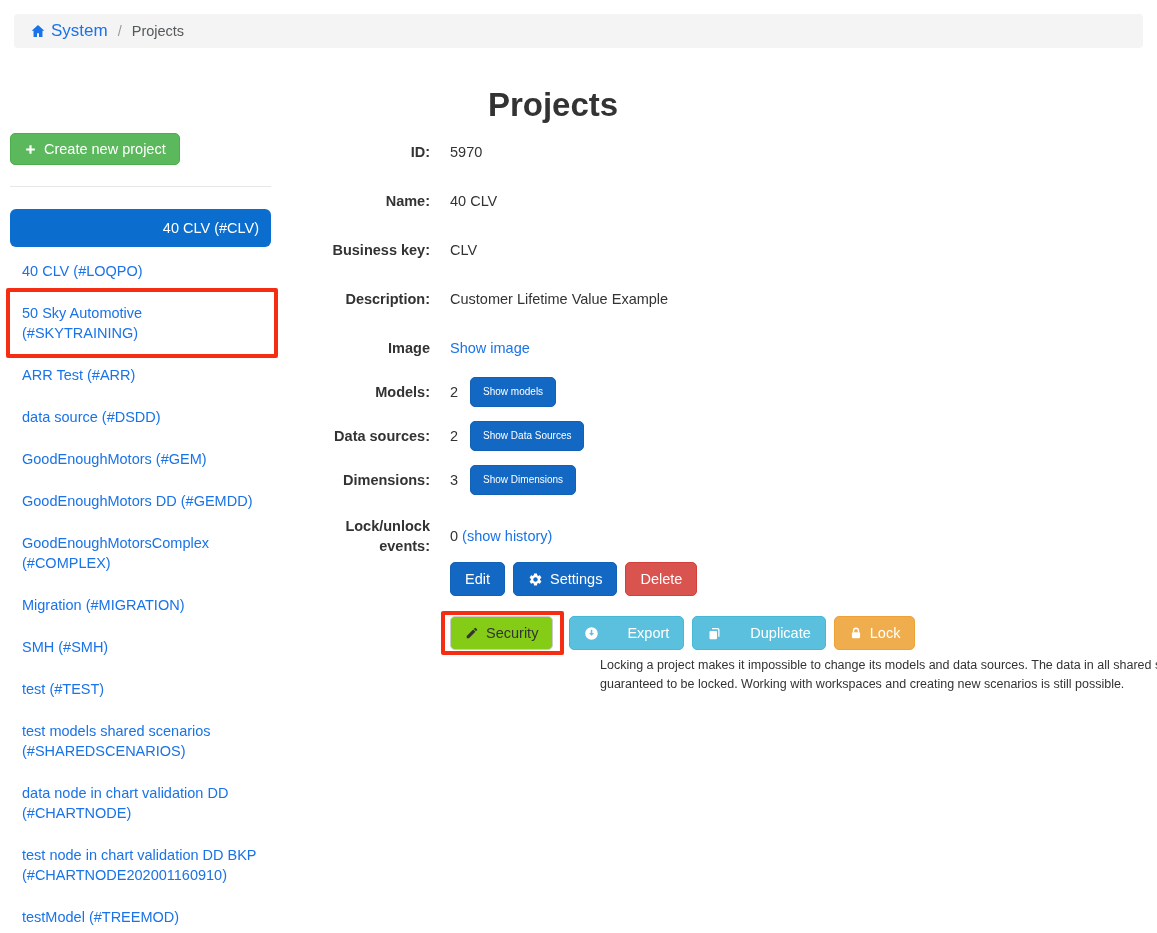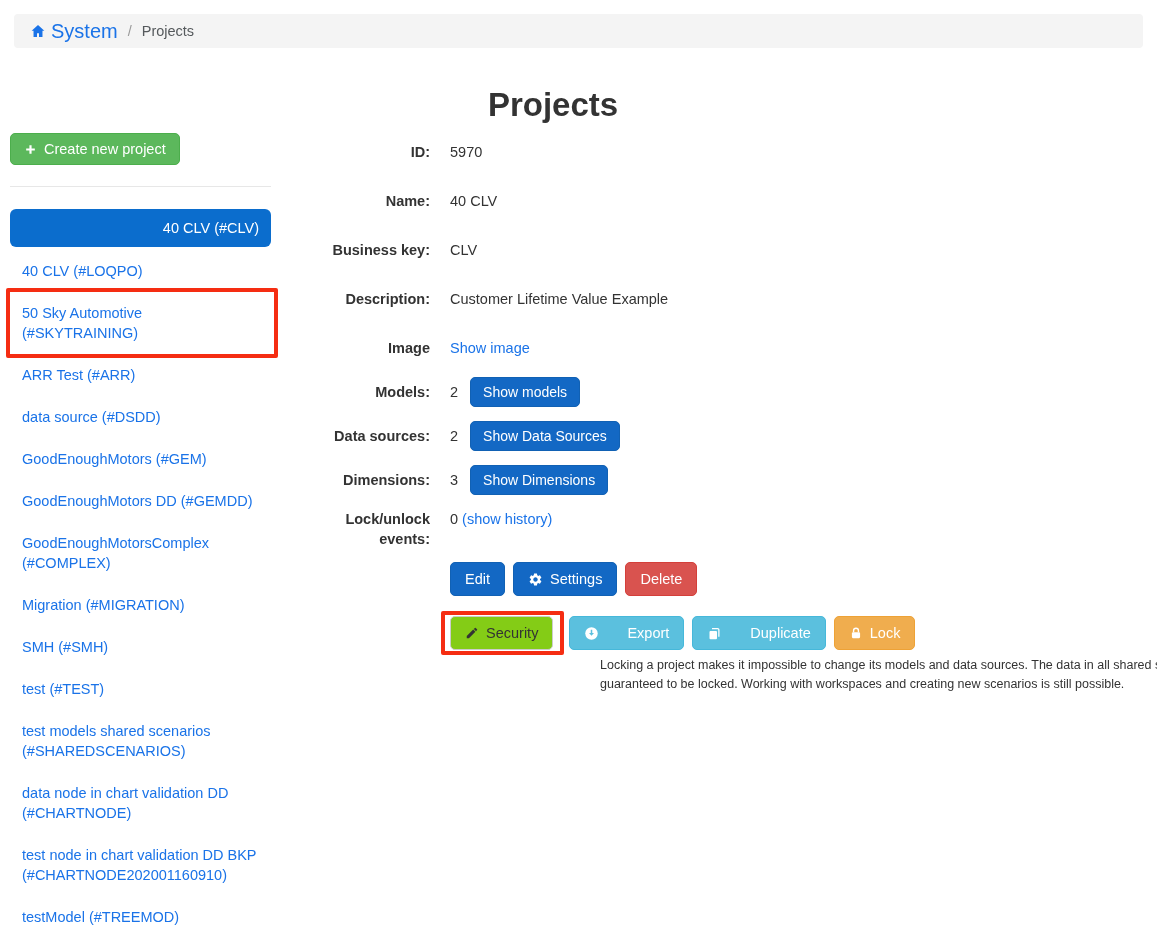--- a/index.html
+++ b/index.html
@@ -14,21 +14,21 @@
     font-family:"Liberation Sans", sans-serif; font-size:14.5px; overflow:hidden;
   }
   a{text-decoration:none; color:var(--link); cursor:pointer;}
 
   
   .breadcrumb{
     position:absolute; left:14px; top:14px; right:14px; height:34px;
     background:var(--crumb-bg); border-radius:4px;
     display:flex; align-items:center; padding:0 16px; gap:8px;
   }
-  .breadcrumb a{display:inline-flex; align-items:center; gap:5px; font-size:20px;}
+  .breadcrumb a{display:inline-flex; align-items:center; gap:5px; font-size:17px;}
   .breadcrumb .sep{color:#9b9b9b; padding:0 2px;}
   .breadcrumb .current{color:var(--muted);}
 
   
   .sidebar{position:absolute; left:10px; top:133px; width:261px;}
   .btn{
     display:inline-flex; align-items:center; gap:7px; border:1px solid transparent;
     border-radius:5px; font-family:"Liberation Sans", sans-serif; font-size:14.5px;
     color:#fff; cursor:pointer; line-height:18px;
   }
@@ -51,22 +51,22 @@
     font-size:33px; font-weight:700; color:#333;
   }
   .detail{position:absolute; left:300px; top:142px; width:830px;}
   .frow{display:flex; margin-bottom:29px;}
   .frow .lbl{width:130px; text-align:right; font-weight:bold; line-height:20px; flex:none;}
   .frow .val{margin-left:20px; line-height:20px;}
   .frow-image{margin-bottom:19px;}
   .frow-btn{margin-bottom:14px; align-items:center;}
   .frow-btn .lbl{align-self:center;}
   .frow-btn .val{display:flex; align-items:center; gap:12px;}
-  .frow-lock{margin-bottom:0; height:53px;}
-  .btn-show{background:var(--primary); border-color:#1161b4; padding:5px 12px; font-size:14px; border-radius:5px;}
+  .frow-lock{margin-bottom:0; height:53px;align-items:center;}
+  .btn-show{background:var(--primary); border-color:#1161b4; padding:5px 12px; font-size:10px; border-radius:5px;}
   .actions{margin-left:150px;}
   .actions-row{display:flex; gap:8px; align-items:center;}
   .row1{margin-bottom:20px;}
   .row2{margin-bottom:6px;}
   .btn-lg{padding:7px 14px; font-size:14.5px;}
   .btn-primary{background:var(--primary); border-color:#1161b4;}
   .btn-danger{background:var(--danger); border-color:#d43f3a;}
   .btn-info{background:var(--info); border-color:#46b8da;gap:28px;}
   .btn-warning{background:var(--warning); border-color:#eea236;}
   .btn-default{background:#84cc16; border-color:#cccccc; color:#333;}

